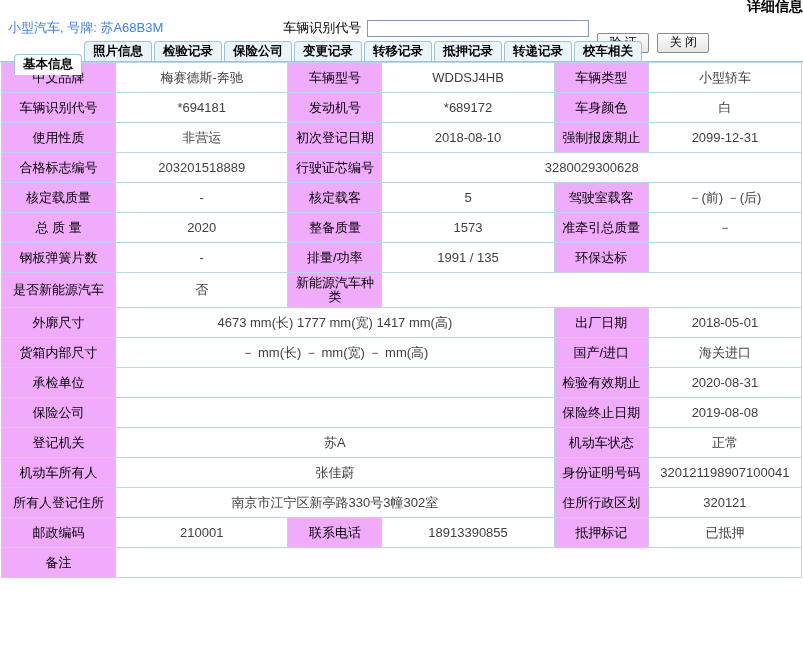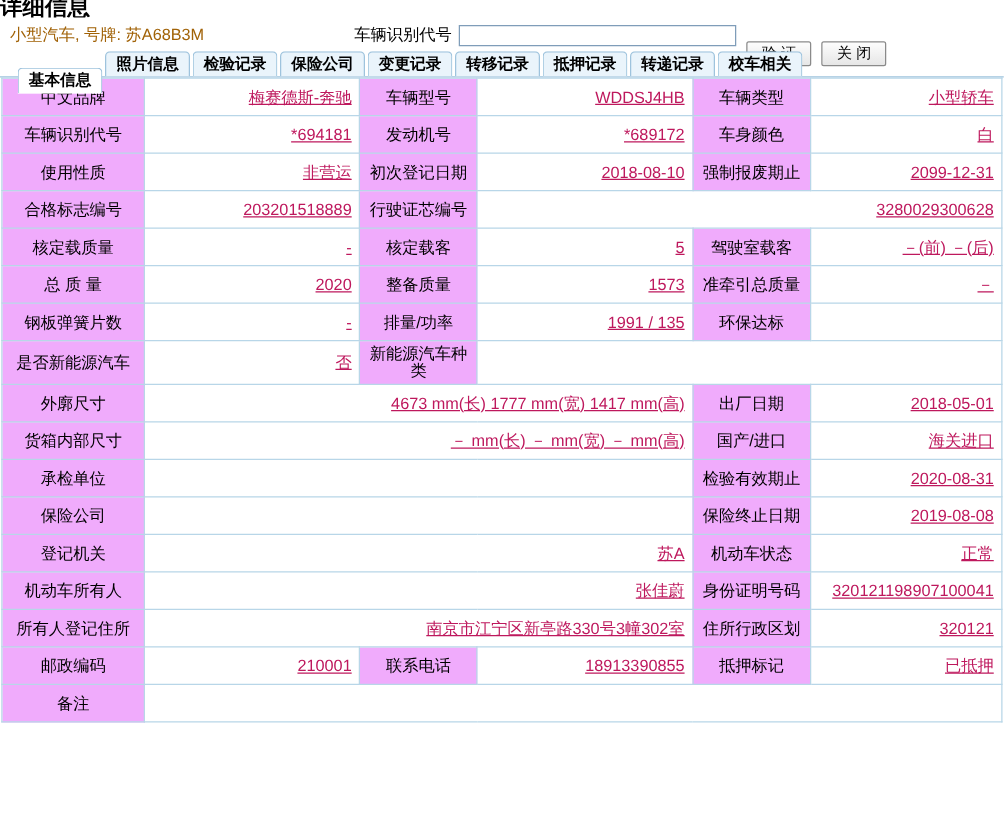--- a/index.html
+++ b/index.html
@@ -15,37 +15,37 @@
     color: #000000;
     overflow: hidden;
   }
   .page {
     position: relative;
     width: 803px;
     height: 653px;
   }
   .title-bar {
     height: 14px;
-    text-align: left;
-    font-size: 18px;
+    text-align: right;
+    font-size: 14px;
     font-weight: bold;
     color: #000;
     overflow: hidden;
     line-height: 12px;
   }
   .top-bar {
     display: flex;
     align-items: center;
     height: 26px;
     padding: 2px 4px 0 8px;
     box-sizing: border-box;
   }
   .plate-label {
     font-size: 13px;
-    color: #a16207;
+    color: #3b82f6;
     white-space: nowrap;
   }
   .vin-label {
     font-size: 13px;
     margin-left: 120px;
     white-space: nowrap;
   }
   .vin-input {
     width: 222px;
     height: 17px;
@@ -119,23 +119,22 @@
     box-sizing: border-box;
     word-break: break-all;
   }
   td.lbl {
     background: #f0abfc;
     text-align: center;
     color: #000;
   }
   td.val {
     background: #ffffff;
-    text-align: right;
-    color: #be185d;
-    text-decoration: underline;
+    text-align: center;
+    color: #404040;
   }
   .col-l1 { width: 114px; }
   .col-v1 { width: 172px; }
   .col-l2 { width: 94px; }
   .col-v2 { width: 172px; }
   .col-l3 { width: 94px; }
   .col-v3 { width: 153px; }
   .two-line {
     line-height: 14px;
   }

